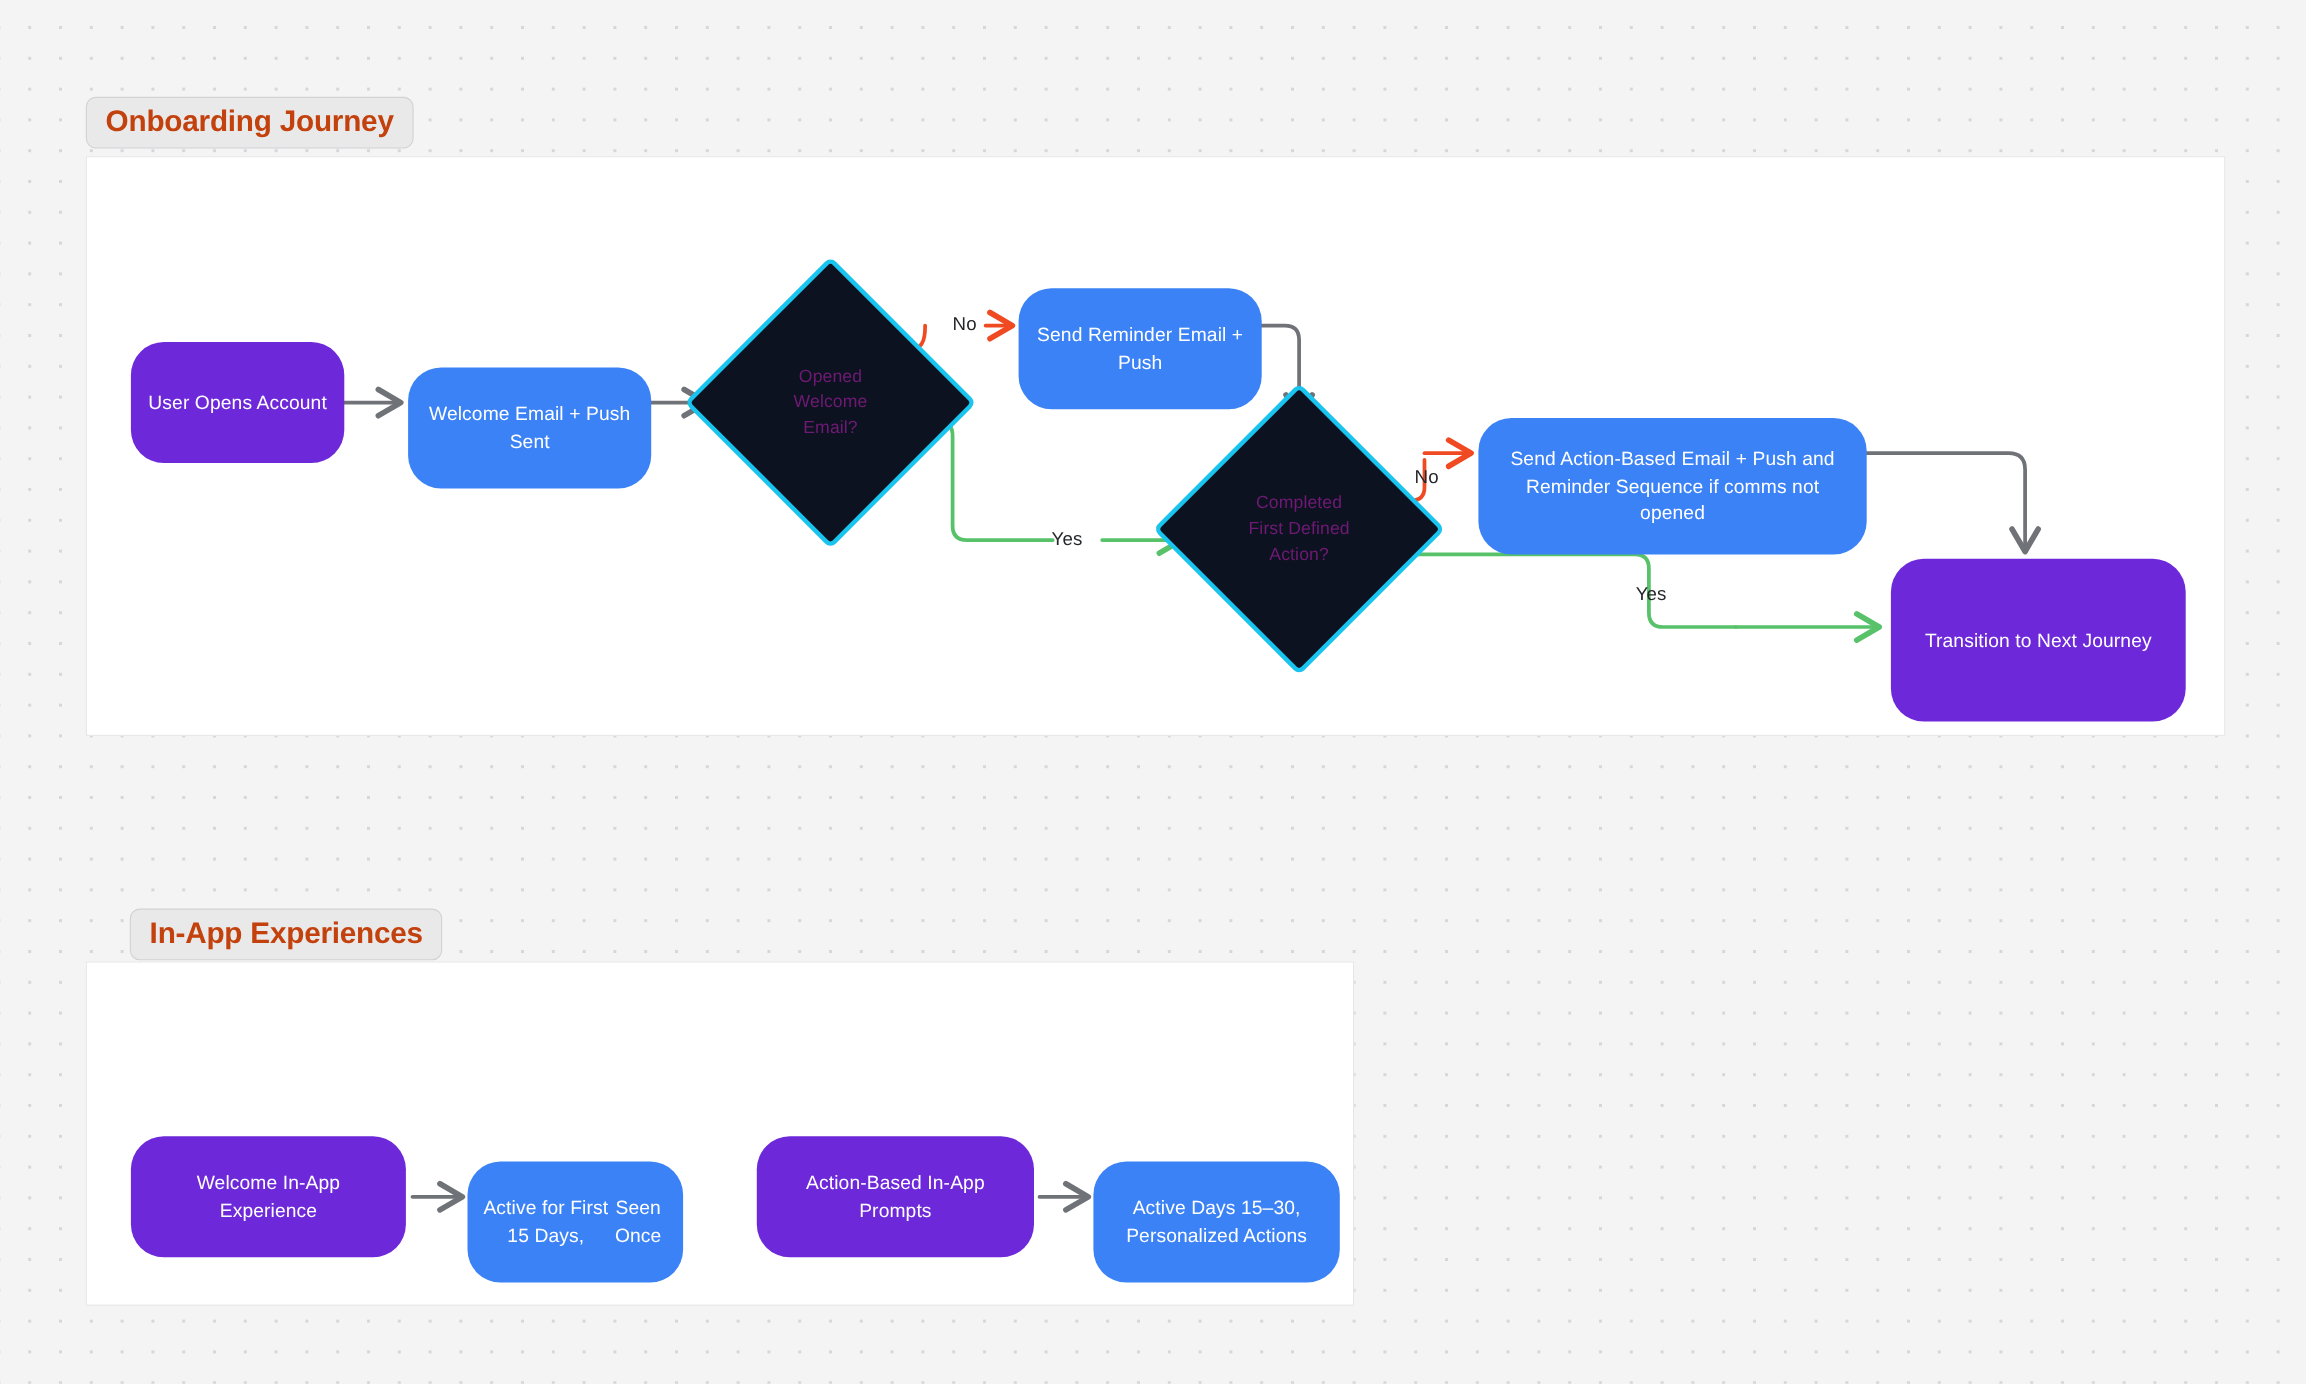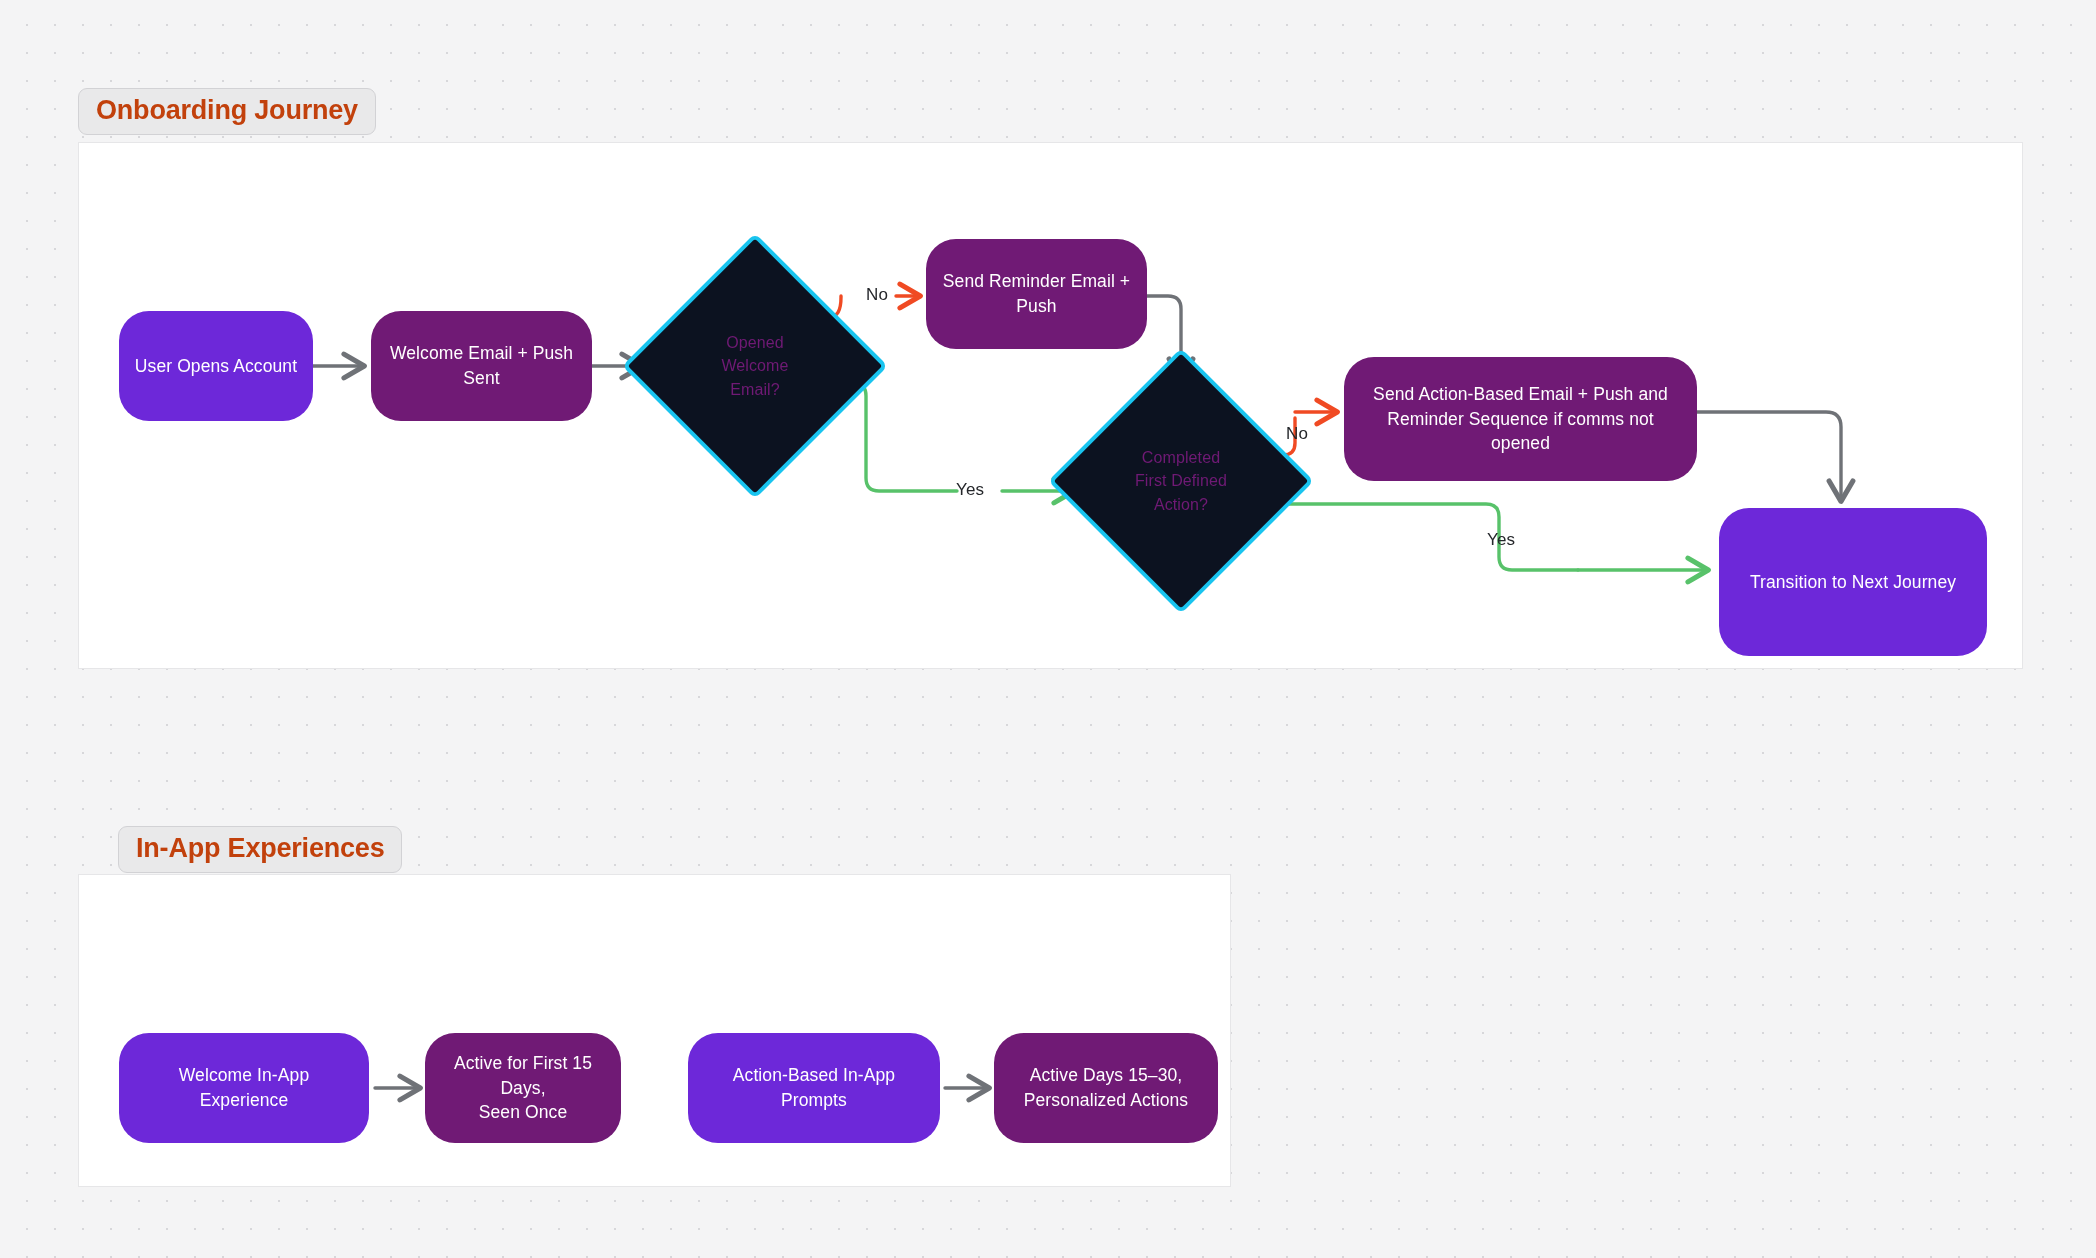--- a/index.html
+++ b/index.html
@@ -70,23 +70,24 @@
     justify-content: center;
     text-align: center;
     box-sizing: border-box;
     border-radius: 30px;
     font-size: 17.5px;
     line-height: 1.42;
     letter-spacing: 0.1px;
     padding: 8px 14px;
   }
   .node.dark {
-    background: #701a75;
+    background: #3b82f6;
     color: #ffffff;
     font-weight: 400;
+    margin-top: 23px;
   }
   .node.cyan {
     background: #6d28d9;
     color: #ffffff;
     font-weight: 400;
   }
   .node.dark .node-text { font-weight: 400; }
 
   
   .diamond {
@@ -236,21 +237,21 @@
 
   <div class="edge-label" style="left:866px; top:285px;">No</div>
   <div class="edge-label" style="left:956px; top:480px;">Yes</div>
   <div class="edge-label" style="left:1286px; top:424px;">No</div>
   <div class="edge-label" style="left:1487px; top:530px;">Yes</div>
 
   <div class="node cyan" style="left:119px; top:1033px; width:250px; height:110px;">
     <span class="node-text">Welcome In-App Experience</span>
   </div>
 
-  <div class="node dark" style="left:425px; top:1033px; width:196px; height:110px; flex-direction:column;">
+  <div class="node dark" style="left:425px; top:1033px; width:196px; height:110px; ">
     <span class="node-text">Active for First 15 Days,</span>
     <span class="node-text">Seen Once</span>
   </div>
 
   <div class="node cyan" style="left:688px; top:1033px; width:252px; height:110px;">
     <span class="node-text">Action-Based In-App Prompts</span>
   </div>
 
   <div class="node dark" style="left:994px; top:1033px; width:224px; height:110px; flex-direction:column;">
     <span class="node-text">Active Days 15–30,</span>

